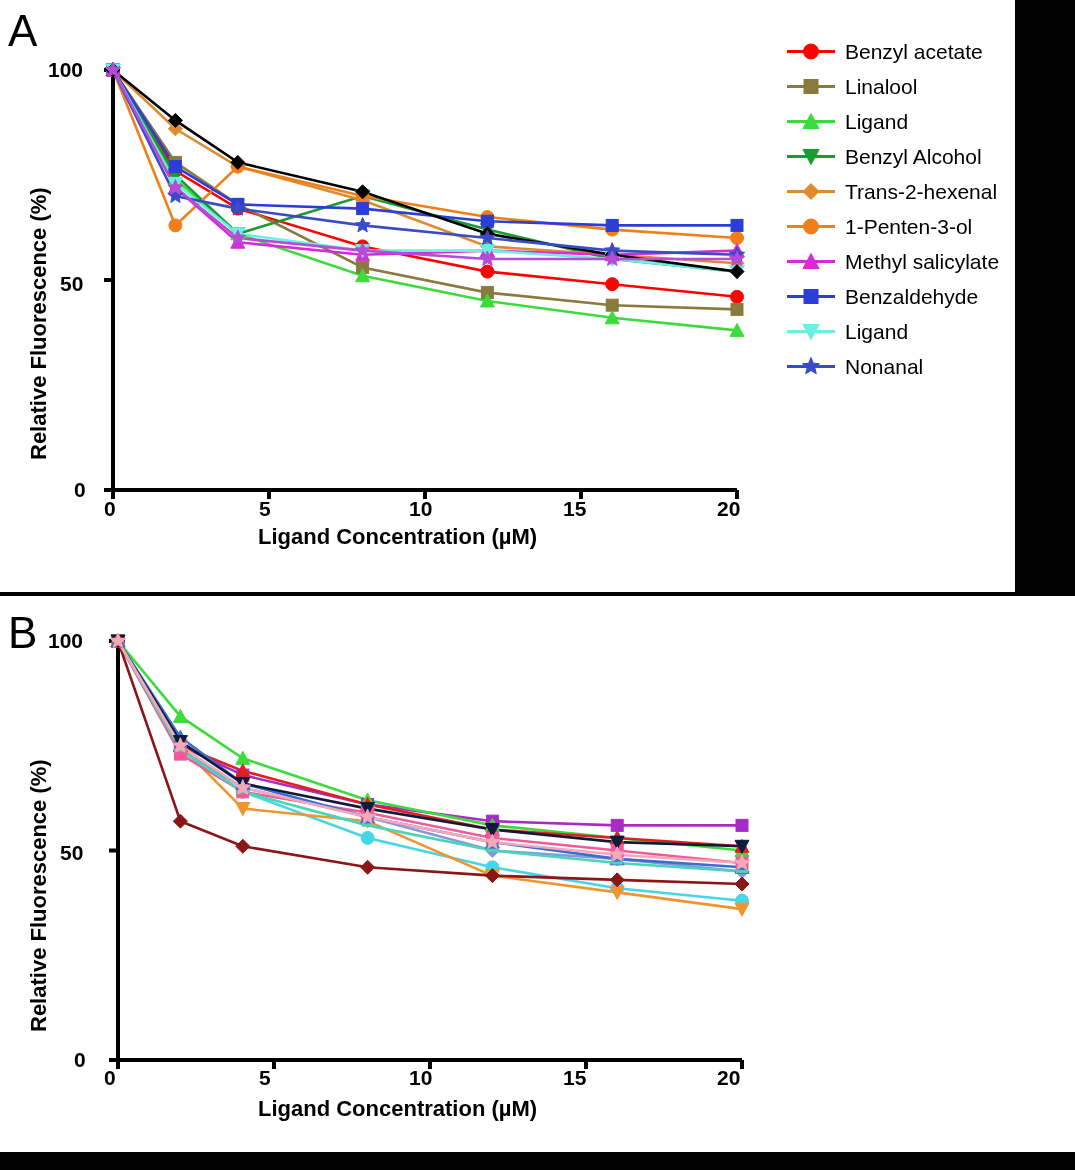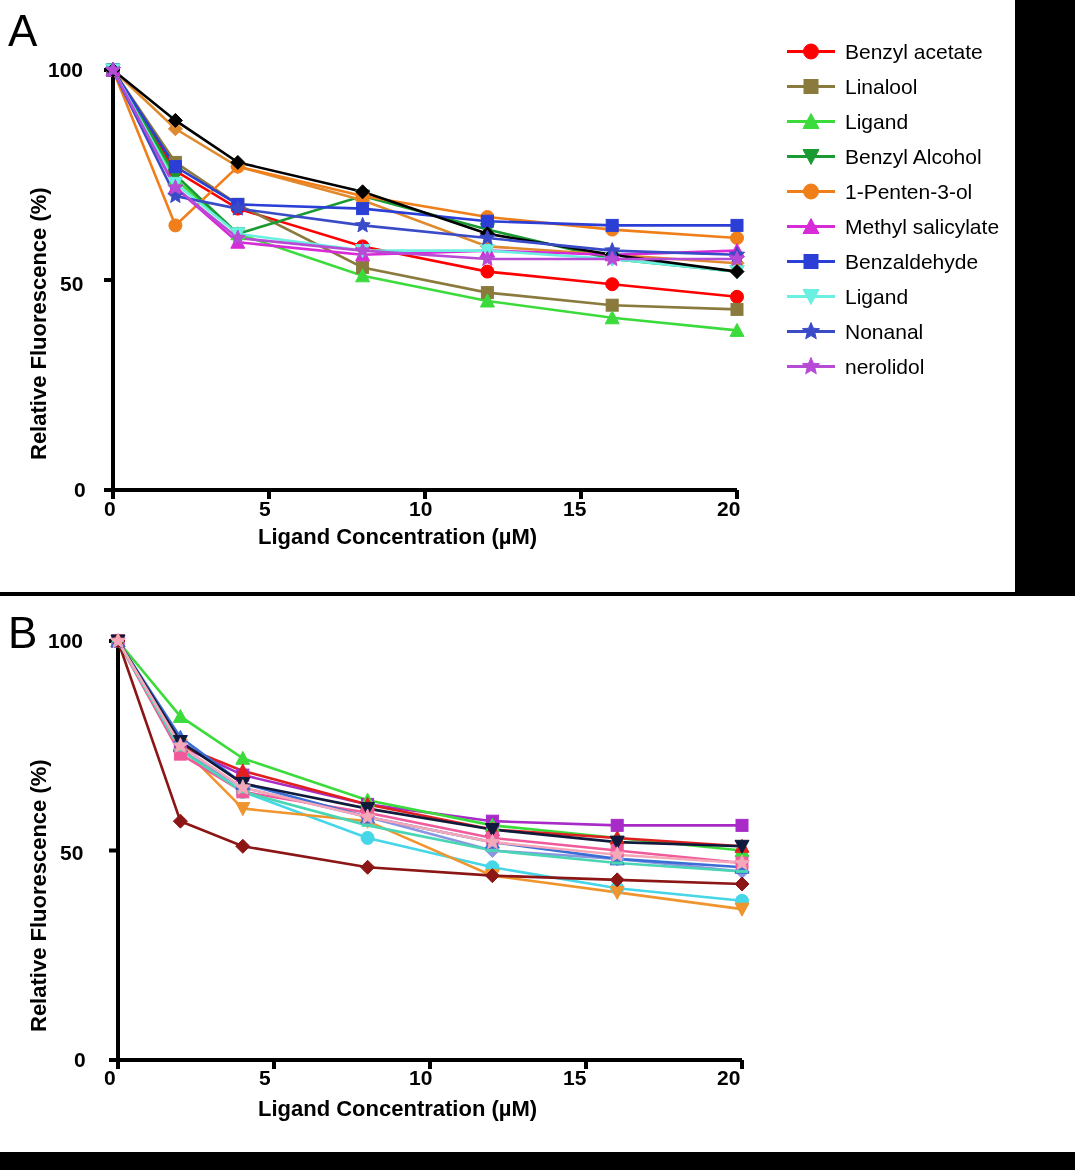--- a/index.html
+++ b/index.html
@@ -187,20 +187,29 @@
             <svg width="62" height="35">
               <line x1="4" y1="17.5" x2="52" y2="17.5" stroke="#1a9a32" stroke-width="3"></line>
               <polygon points="28,25.5 20,10.5 36,10.5" fill="#1a9a32" stroke="#1a9a32"></polygon>
             </svg>
           </div>
           <span class="legend-label">Benzyl Alcohol</span>
         </div>
         <div class="legend-row">
           <div class="legend-key">
             <svg width="62" height="35">
+              <line x1="4" y1="17.5" x2="52" y2="17.5" stroke="#e08a2e" stroke-width="3"></line>
+              <polygon points="28,9.5 36,17.5 28,25.5 20,17.5" fill="#e08a2e" stroke="#e08a2e"></polygon>
+            </svg>
+          </div>
+          <span class="legend-label">Trans-2-hexenal</span>
+        </div>
+        <div class="legend-row">
+          <div class="legend-key">
+            <svg width="62" height="35">
               <line x1="4" y1="17.5" x2="52" y2="17.5" stroke="#f07f1a" stroke-width="3"></line>
               <circle cx="28" cy="17.5" r="7.5" fill="#f07f1a" stroke="#f07f1a"></circle>
             </svg>
           </div>
           <span class="legend-label">1-Penten-3-ol</span>
         </div>
         <div class="legend-row">
           <div class="legend-key">
             <svg width="62" height="35">
               <line x1="4" y1="17.5" x2="52" y2="17.5" stroke="#d62bd6" stroke-width="3"></line>
@@ -228,29 +237,20 @@
           <span class="legend-label">Ligand</span>
         </div>
         <div class="legend-row">
           <div class="legend-key">
             <svg width="62" height="35">
               <line x1="4" y1="17.5" x2="52" y2="17.5" stroke="#3a4bc8" stroke-width="3"></line>
               <polygon points="28.00,8.50 30.38,14.22 36.56,14.72 31.85,18.75 33.29,24.78 28.00,21.55 22.71,24.78 24.15,18.75 19.44,14.72 25.62,14.22" fill="#3a4bc8" stroke="#3a4bc8" stroke-width="1"></polygon>
             </svg>
           </div>
           <span class="legend-label">Nonanal</span>
-        </div>
-        <div class="legend-row">
-          <div class="legend-key">
-            <svg width="62" height="35">
-              <line x1="4" y1="17.5" x2="52" y2="17.5" stroke="#b64bd6" stroke-width="3"></line>
-              <polygon points="28.00,8.50 30.38,14.22 36.56,14.72 31.85,18.75 33.29,24.78 28.00,21.55 22.71,24.78 24.15,18.75 19.44,14.72 25.62,14.22" fill="#b64bd6" stroke="#b64bd6" stroke-width="1"></polygon>
-            </svg>
-          </div>
-          <span class="legend-label">nerolidol</span>
         </div>
       </div>
   </div>
   <div id="panelA-white-right"></div>
 
   <div class="panel" id="panelB">
     <div class="panel-letter" style="left:8px;top:12px;">B</div>
 
     <div class="axis-title ylab" style="left:26px;top:436px;">Relative Fluorescence (%)</div>
     <div class="axis-title" style="left:258px;top:500px;">Ligand Concentration (µM)</div>

